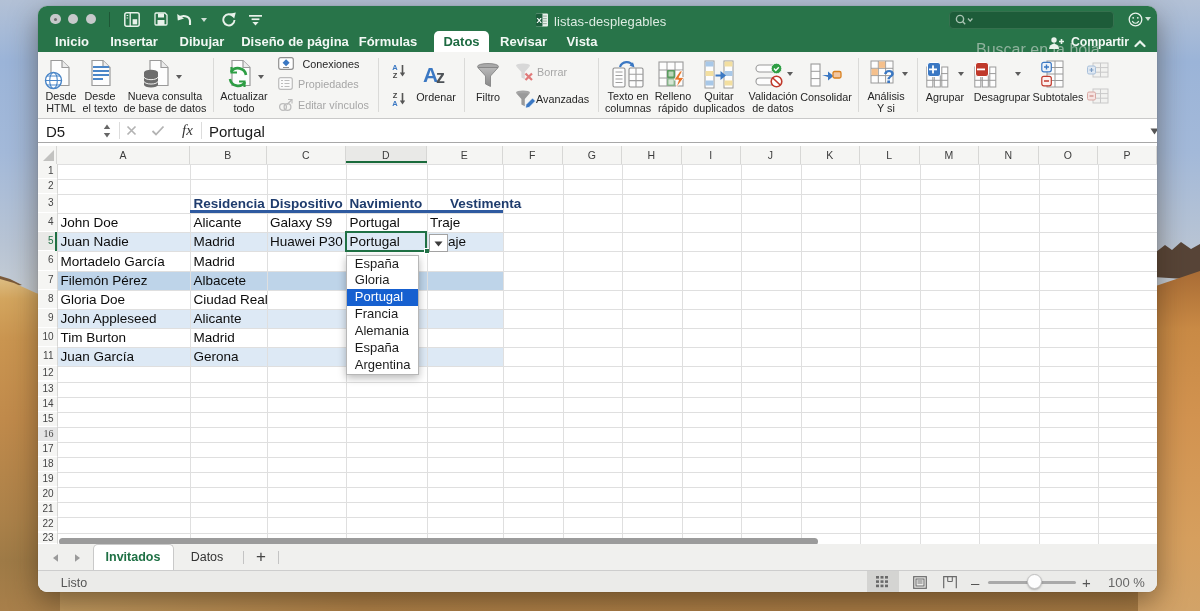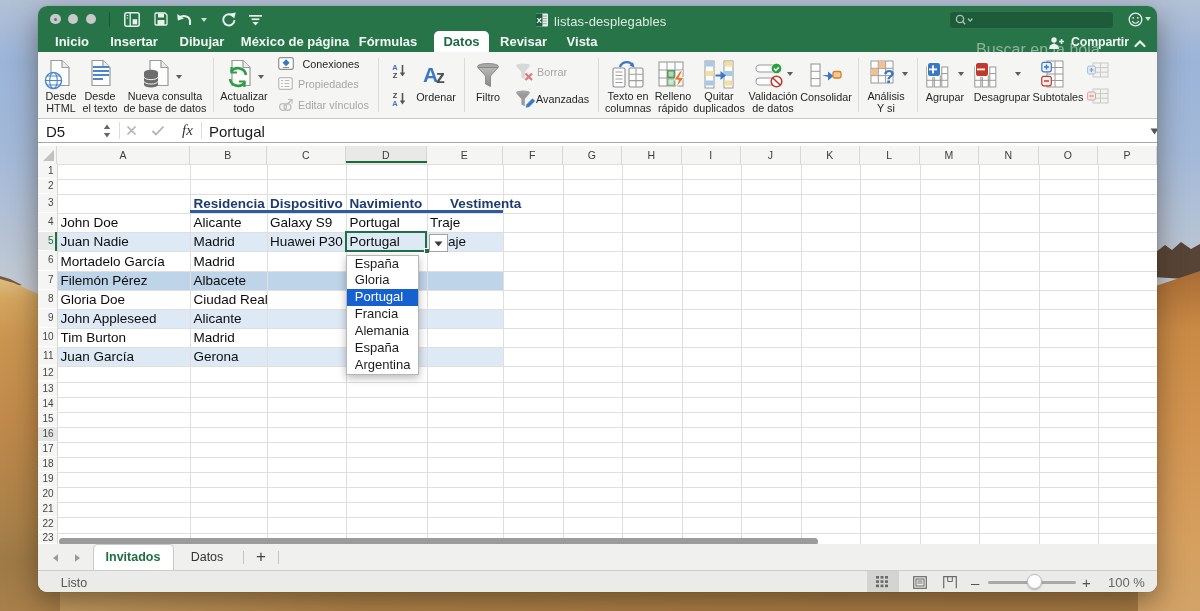--- a/index.html
+++ b/index.html
@@ -152,21 +152,21 @@
 <svg class="abs" style="left:1090px;top:5.5px;" width="15" height="15" viewBox="0 0 15 15">
 <circle cx="7.5" cy="7.5" r="6.3" fill="none" stroke="#e8f2ea" stroke-width="1.3"></circle>
 <circle cx="5.2" cy="5.8" r="0.9" fill="#e8f2ea"></circle>
         <circle cx="9.8" cy="5.8" r="0.9" fill="#e8f2ea"></circle>
 <path d="M4.3 9 a3.4 3.4 0 0 0 6.4 0" fill="none" stroke="#e8f2ea" stroke-width="1.2"></path>
       </svg>
 <div class="car" style="left:1107px;top:11px;border-top-color:#cfe0d5;"></div>
 <div class="rtab" style="left:34px;transform:translateX(-50%);">Inicio</div>
 <div class="rtab" style="left:96px;transform:translateX(-50%);">Insertar</div>
 <div class="rtab" style="left:164px;transform:translateX(-50%);">Dibujar</div>
-<div class="rtab" style="left:257px;transform:translateX(-50%);">México de página</div>
+<div class="rtab" style="left:257px;transform:translateX(-50%);">Diseño de página</div>
 <div class="rtab" style="left:350px;transform:translateX(-50%);">Fórmulas</div>
 <div class="rtab" style="left:485.5px;transform:translateX(-50%);">Revisar</div>
 <div class="rtab" style="left:544px;transform:translateX(-50%);">Vista</div>
 <div id="acttab" style="left:396px;width:55px;">
         <span>Datos</span>
       </div>
 <svg class="abs" style="left:1010px;top:30px;" width="17" height="14" viewBox="0 0 17 14">
 <circle cx="6" cy="4" r="2.7" fill="#e9f3ec"></circle>
         <path d="M1 13 a5 5.2 0 0 1 10 0 z" fill="#e9f3ec"></path>
 <path d="M13.5 3 v5 M11 5.5 h5" stroke="#e9f3ec" stroke-width="1.6"></path>
@@ -538,21 +538,21 @@
       </div>
 <div class="gut" style="top:238.5px;height:14.1px;background:#f5f5f3;">
         <span style="color:#454545;">13</span>
       </div>
 <div class="gut" style="top:253.6px;height:14.1px;background:#f5f5f3;">
         <span style="color:#454545;">14</span>
       </div>
 <div class="gut" style="top:268.7px;height:14.1px;background:#f5f5f3;">
         <span style="color:#454545;">15</span>
       </div>
-<div class="gut" style="top:283.8px;height:14.1px;background:#e5e5e5;">
+<div class="gut" style="top:283.8px;height:14.1px;background:#e5e5e5;font-family:Liberation Serif, serif;">
         <span style="color:#454545;">16</span>
       </div>
 <div class="gut" style="top:298.9px;height:14.1px;background:#f5f5f3;">
         <span style="color:#454545;">17</span>
       </div>
 <div class="gut" style="top:314px;height:14.1px;background:#f5f5f3;">
         <span style="color:#454545;">18</span>
       </div>
 <div class="gut" style="top:329.1px;height:14.1px;background:#f5f5f3;">
         <span style="color:#454545;">19</span>

